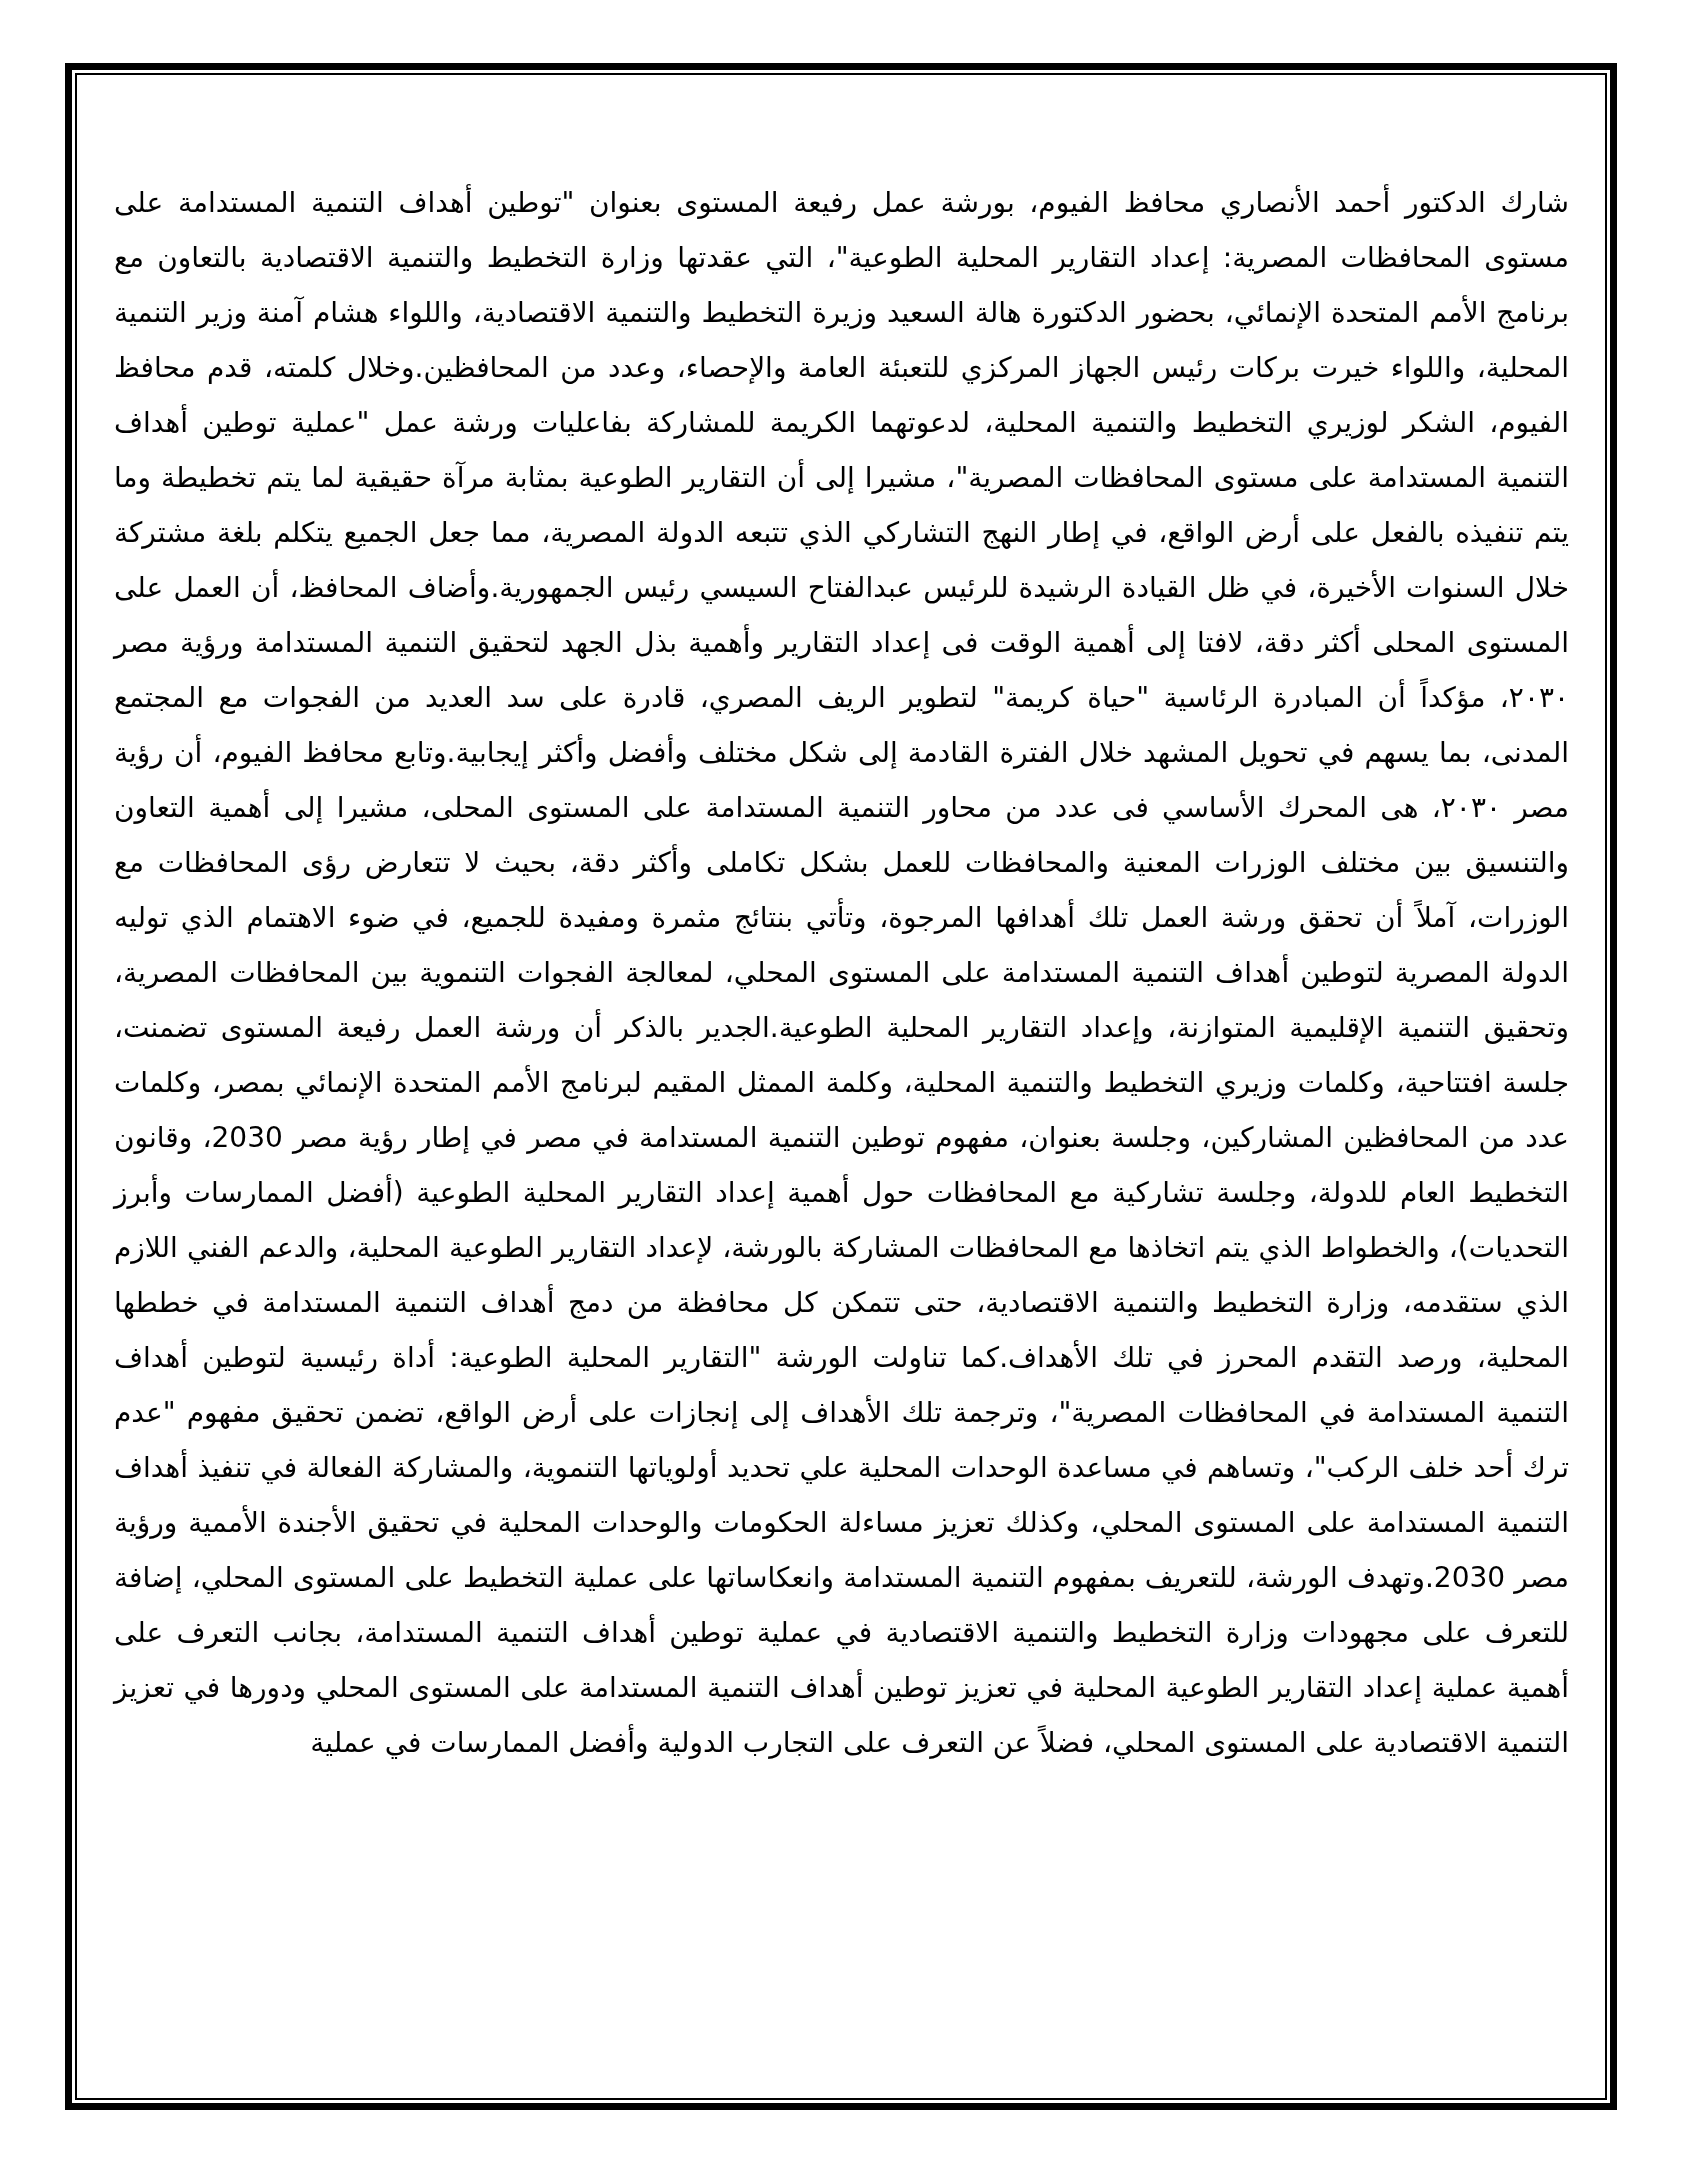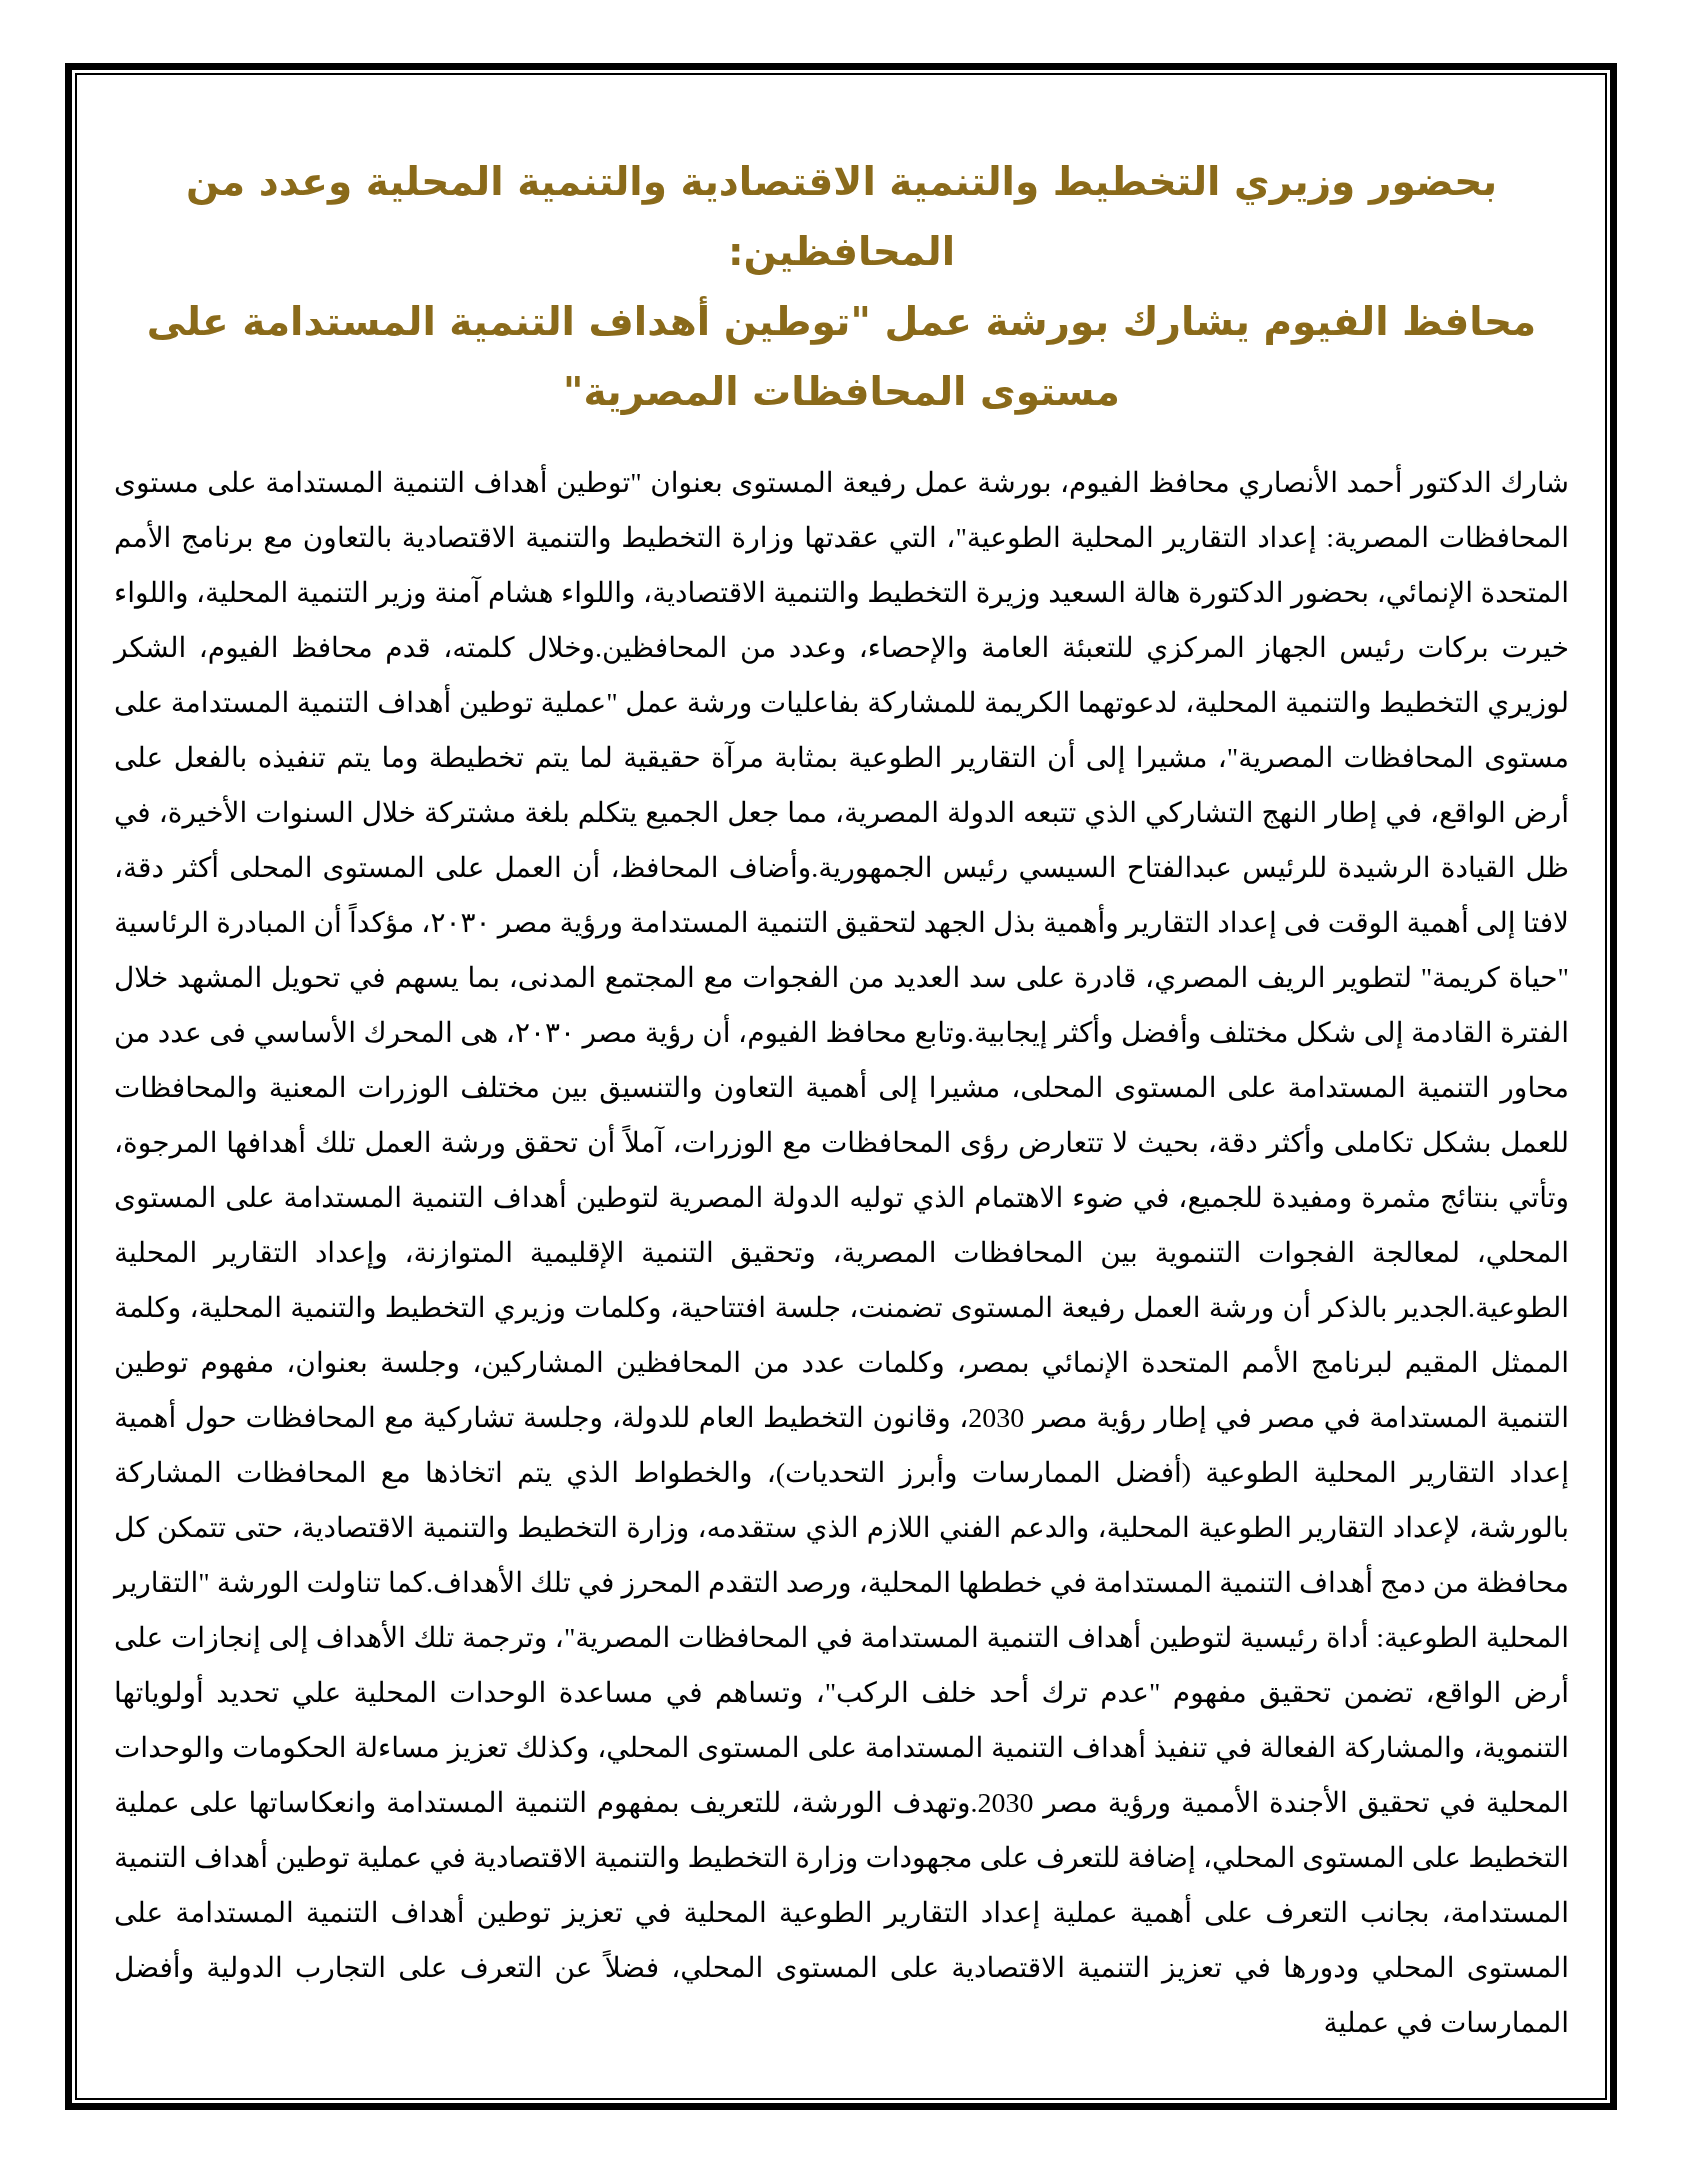--- a/index.html
+++ b/index.html
@@ -51,35 +51,30 @@
   .title-line {
     margin: 0;
   }
   .article-body {
     margin: 28px 0 0 0;
     color: var(--body_text, #000000);
     font-size: 28px;
     line-height: 55px;
     text-align: justify;
     text-align-last: right;
-    font-family: Liberation Serif, serif;
   }
 </style>
 </head>
 <body>
 
 <div class="page">
 
   <div class="frame">
     <div class="frame-inner"></div>
   </div>
 
   <div class="content">
-    <div class="title">
-      <p class="title-line">بحضور وزيري التخطيط والتنمية الاقتصادية والتنمية المحلية وعدد من المحافظين:</p>
-      <p class="title-line">محافظ الفيوم يشارك بورشة عمل "توطين أهداف التنمية المستدامة على مستوى المحافظات المصرية"</p>
-    </div>
 
     <p class="article-body">شارك الدكتور أحمد الأنصاري محافظ الفيوم، بورشة عمل رفيعة المستوى بعنوان "توطين أهداف التنمية المستدامة على مستوى المحافظات المصرية: إعداد التقارير المحلية الطوعية"، التي عقدتها وزارة التخطيط والتنمية الاقتصادية بالتعاون مع برنامج الأمم المتحدة الإنمائي، بحضور الدكتورة هالة السعيد وزيرة التخطيط والتنمية الاقتصادية، واللواء هشام آمنة وزير التنمية المحلية، واللواء خيرت بركات رئيس الجهاز المركزي للتعبئة العامة والإحصاء، وعدد من المحافظين.وخلال كلمته، قدم محافظ الفيوم، الشكر لوزيري التخطيط والتنمية المحلية، لدعوتهما الكريمة للمشاركة بفاعليات ورشة عمل "عملية توطين أهداف التنمية المستدامة على مستوى المحافظات المصرية"، مشيرا إلى أن التقارير الطوعية بمثابة مرآة حقيقية لما يتم تخطيطة وما يتم تنفيذه بالفعل على أرض الواقع، في إطار النهج التشاركي الذي تتبعه الدولة المصرية، مما جعل الجميع يتكلم بلغة مشتركة خلال السنوات الأخيرة، في ظل القيادة الرشيدة للرئيس عبدالفتاح السيسي رئيس الجمهورية.وأضاف المحافظ، أن العمل على المستوى المحلى أكثر دقة، لافتا إلى أهمية الوقت فى إعداد التقارير وأهمية بذل الجهد لتحقيق التنمية المستدامة ورؤية مصر ٢٠٣٠، مؤكداً أن المبادرة الرئاسية "حياة كريمة" لتطوير الريف المصري، قادرة على سد العديد من الفجوات مع المجتمع المدنى، بما يسهم في تحويل المشهد خلال الفترة القادمة إلى شكل مختلف وأفضل وأكثر إيجابية.وتابع محافظ الفيوم، أن رؤية مصر ٢٠٣٠، هى المحرك الأساسي فى عدد من محاور التنمية المستدامة على المستوى المحلى، مشيرا إلى أهمية التعاون والتنسيق بين مختلف الوزرات المعنية والمحافظات للعمل بشكل تكاملى وأكثر دقة، بحيث لا تتعارض رؤى المحافظات مع الوزرات، آملاً أن تحقق ورشة العمل تلك أهدافها المرجوة، وتأتي بنتائج مثمرة ومفيدة للجميع، في ضوء الاهتمام الذي توليه الدولة المصرية لتوطين أهداف التنمية المستدامة على المستوى المحلي، لمعالجة الفجوات التنموية بين المحافظات المصرية، وتحقيق التنمية الإقليمية المتوازنة، وإعداد التقارير المحلية الطوعية.الجدير بالذكر أن ورشة العمل رفيعة المستوى تضمنت، جلسة افتتاحية، وكلمات وزيري التخطيط والتنمية المحلية، وكلمة الممثل المقيم لبرنامج الأمم المتحدة الإنمائي بمصر، وكلمات عدد من المحافظين المشاركين، وجلسة بعنوان، مفهوم توطين التنمية المستدامة في مصر في إطار رؤية مصر 2030، وقانون التخطيط العام للدولة، وجلسة تشاركية مع المحافظات حول أهمية إعداد التقارير المحلية الطوعية (أفضل الممارسات وأبرز التحديات)، والخطواط الذي يتم اتخاذها مع المحافظات المشاركة بالورشة، لإعداد التقارير الطوعية المحلية، والدعم الفني اللازم الذي ستقدمه، وزارة التخطيط والتنمية الاقتصادية، حتى تتمكن كل محافظة من دمج أهداف التنمية المستدامة في خططها المحلية، ورصد التقدم المحرز في تلك الأهداف.كما تناولت الورشة "التقارير المحلية الطوعية: أداة رئيسية لتوطين أهداف التنمية المستدامة في المحافظات المصرية"، وترجمة تلك الأهداف إلى إنجازات على أرض الواقع، تضمن تحقيق مفهوم "عدم ترك أحد خلف الركب"، وتساهم في مساعدة الوحدات المحلية علي تحديد أولوياتها التنموية، والمشاركة الفعالة في تنفيذ أهداف التنمية المستدامة على المستوى المحلي، وكذلك تعزيز مساءلة الحكومات والوحدات المحلية في تحقيق الأجندة الأممية ورؤية مصر 2030.وتهدف الورشة، للتعريف بمفهوم التنمية المستدامة وانعكاساتها على عملية التخطيط على المستوى المحلي، إضافة للتعرف على مجهودات وزارة التخطيط والتنمية الاقتصادية في عملية توطين أهداف التنمية المستدامة، بجانب التعرف على أهمية عملية إعداد التقارير الطوعية المحلية في تعزيز توطين أهداف التنمية المستدامة على المستوى المحلي ودورها في تعزيز التنمية الاقتصادية على المستوى المحلي، فضلاً عن التعرف على التجارب الدولية وأفضل الممارسات في عملية</p>
   </div>
 
 </div>
 
 
 </body></html>

